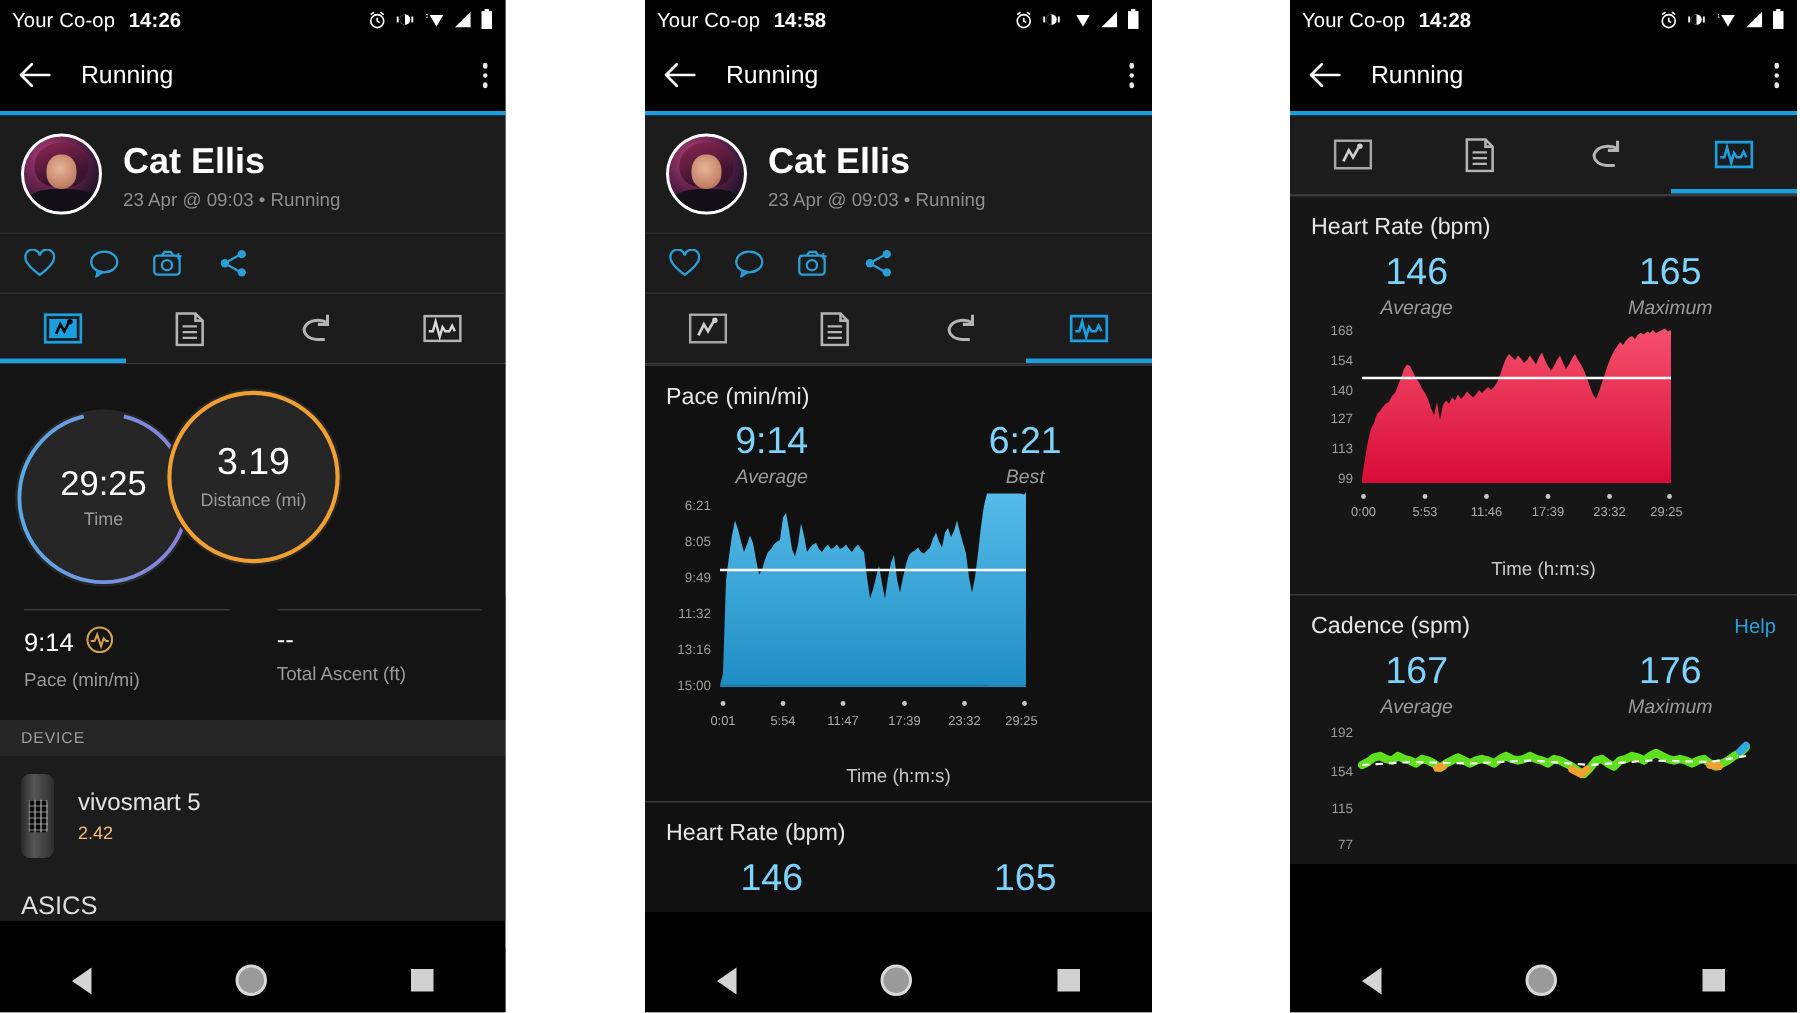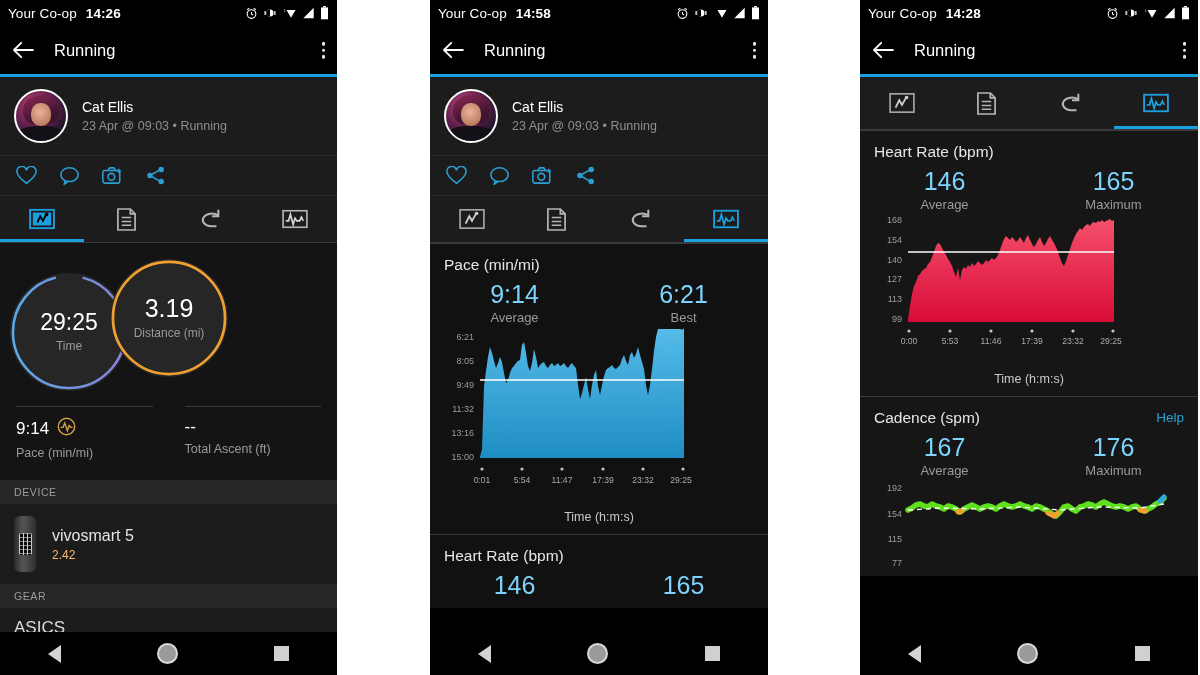--- a/index.html
+++ b/index.html
@@ -27,21 +27,21 @@
 
   
   .profile{background:#1c1c1c;display:flex;align-items:center;padding:12px 14px;gap:14px;border-bottom:1px solid #2c2c2c;}
   .avatar{width:50px;height:50px;border-radius:50%;border:2px solid #fff;overflow:hidden;position:relative;flex:0 0 auto;
           background:radial-gradient(circle at 35% 30%,#b9487f 0%,#6b2350 38%,#21142b 75%,#120b18 100%);}
   .avatar .face{position:absolute;left:30%;top:24%;width:40%;height:46%;border-radius:46%;
           background:radial-gradient(circle at 45% 40%,#e8b49a,#c07f63 70%,#8b4f40);}
   .avatar .hair{position:absolute;left:14%;top:8%;width:72%;height:60%;border-radius:50% 50% 42% 42%;
           background:linear-gradient(160deg,#8e2752,#3d1430 70%);}
   .avatar .torso{position:absolute;left:8%;bottom:0;width:84%;height:30%;border-radius:40% 40% 0 0;background:#141018;}
-  .pname{color:#ffffff;font-size:14px;line-height:1.25;}
+  .pname{color:#ffffff;font-size:24px;line-height:1.25;font-weight:bold;}
   .psub{color:#8e8e8e;font-size:12.5px;margin-top:3px;}
 
   
   .social{background:#1c1c1c;display:flex;align-items:center;gap:22px;padding:10px 16px;border-bottom:1px solid #2c2c2c;}
   .social svg{display:block;}
 
   
   .tabs{background:#1c1c1c;display:flex;position:relative;height:46px;}
   .tab{flex:1;display:flex;align-items:center;justify-content:center;}
   .tab-underline{position:absolute;bottom:0;height:3px;background:#1a9fe0;width:25%;}
@@ -75,21 +75,21 @@
   .dev-ver{color:#fdba74;font-size:12px;margin-top:3px;}
   .gear-row{background:#1c1c1c;color:#dcdcdc;font-size:17px;padding:10px 14px 0 14px;}
 
   
   .chart-card{background:#111;border-top:1px solid #3a3a3a;padding:10px 0 6px 0;}
   .chart-title{color:#e6e6e6;font-size:15.5px;padding:2px 14px 0 14px;display:flex;justify-content:space-between;align-items:center;}
   .chart-help{color:#2a9fd6;font-size:13.5px;}
   .stat-row{display:flex;padding:6px 0 2px 0;}
   .stat{flex:1;text-align:center;}
   .stat .v{color:#7dd3fc;font-size:25px;line-height:1.15;text-align:center;}
-  .stat .c{color:#9a9a9a;font-size:13px;margin-top:1px;}
+  .stat .c{color:#9a9a9a;font-size:13px;margin-top:1px;font-style:italic;}
   .plot{position:relative;}
   .plot svg{display:block;width:100%;}
   .axis-x-title{color:#c9c9c9;font-size:12.5px;text-align:center;padding:8px 0 4px 0;}
 
   
   .navbar{position:absolute;left:0;bottom:0;width:100%;height:43px;background:#000;display:flex;align-items:center;justify-content:space-around;}
   .nav-back{width:0;height:0;border-top:9px solid transparent;border-bottom:9px solid transparent;border-right:13px solid #d4d4d4;}
   .nav-home{width:17px;height:17px;border-radius:50%;background:#9a9a9a;border:2px solid #d9d9d9;}
   .nav-recent{width:15px;height:15px;background:#d0d0d0;}
 </style>
@@ -282,21 +282,20 @@
     <div class="sec-head">DEVICE</div>
     <div class="device-row">
       <div class="dev-img">
           <div class="dev-scr"></div>
         </div>
       <div>
         <div class="dev-name">vivosmart 5</div>
         <div class="dev-ver">2.42</div>
       </div>
     </div>
-    <div class="sec-head">GEAR</div>
     <div class="gear-row">ASICS</div>
 
     <div class="navbar">
       <div class="nav-back"></div>
       <div class="nav-home"></div>
       <div class="nav-recent"></div>
     </div>
   </div>
 
   <div class="phone" id="phone2">

